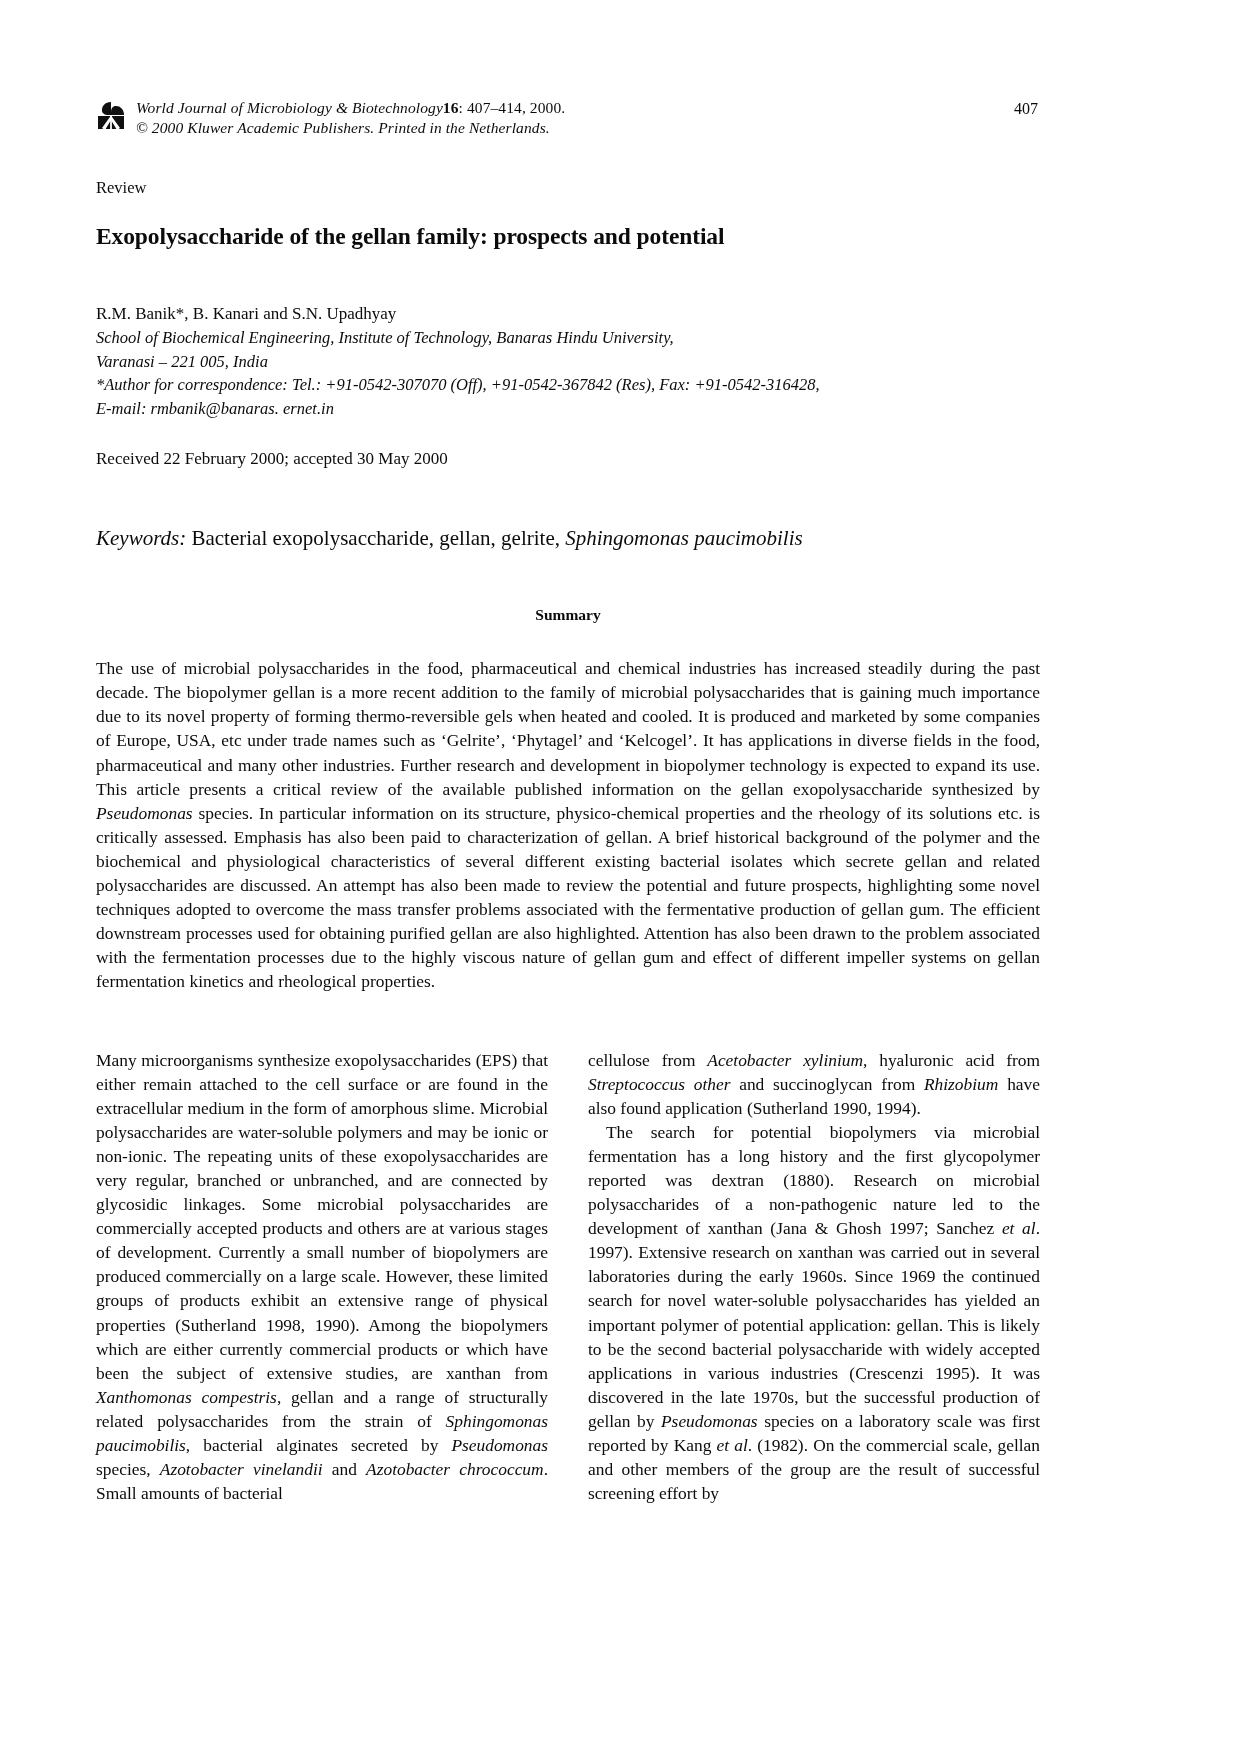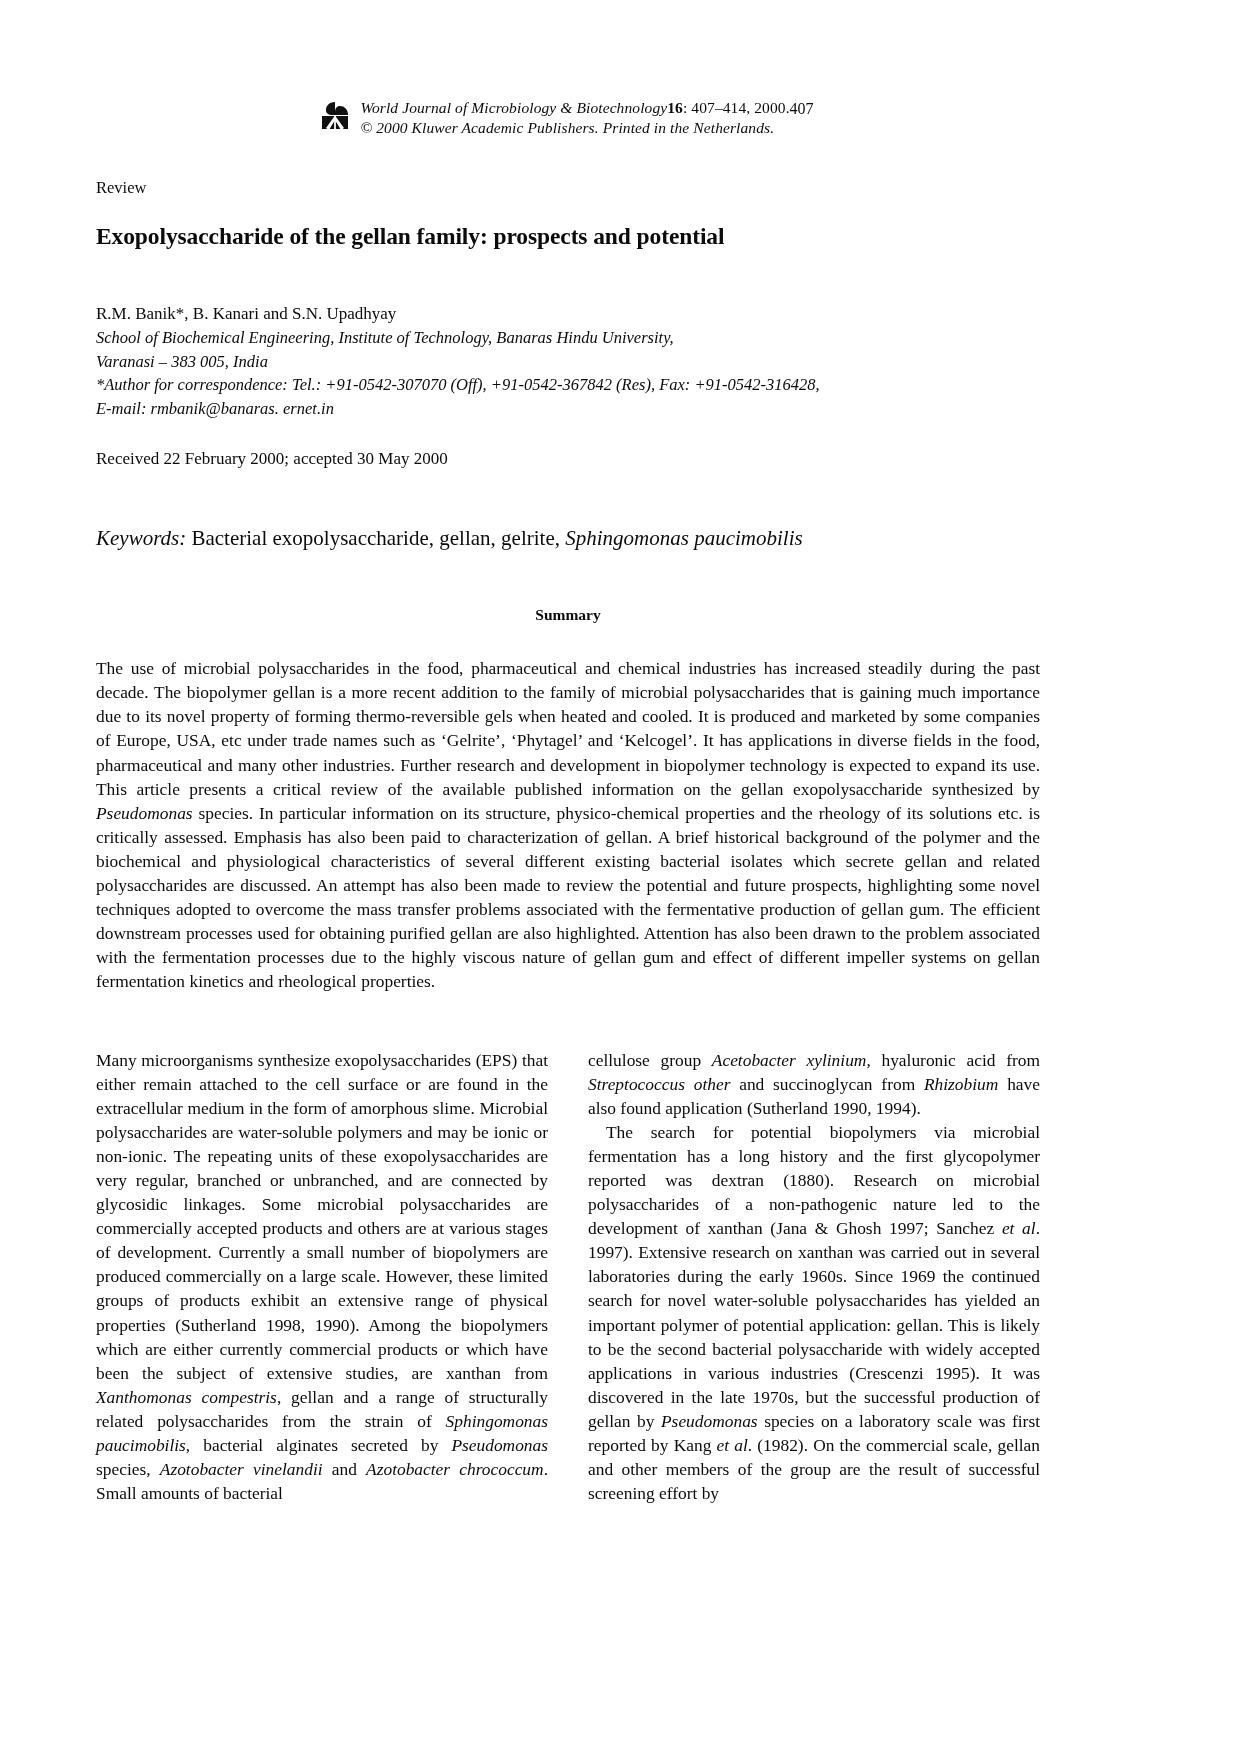--- a/index.html
+++ b/index.html
@@ -30,21 +30,21 @@
     position: absolute;
     left: 96px;
     top: 98px;
     width: 944px;
   }
 
   
   .masthead {
     display: flex;
     align-items: flex-start;
-    justify-content: center;
+    justify-content: space-between;
     height: 46px;
   }
   .masthead-left {
     display: flex;
     align-items: flex-start;
     gap: 10px;
   }
   .logo {
     width: 30px;
     height: 32px;
@@ -180,21 +180,21 @@
     </div>
 
     <div class="section-kind">Review</div>
 
     <h1 class="article-title">Exopolysaccharide of the gellan family: prospects and potential</h1>
 
     <div class="authors">R.M. Banik*, B. Kanari and S.N. Upadhyay</div>
 
     <div class="affiliation">
       <div>School of Biochemical Engineering, Institute of Technology, Banaras Hindu University,</div>
-      <div>Varanasi – 383 005, India</div>
+      <div>Varanasi – 221 005, India</div>
       <div>*Author for correspondence: Tel.: +91-0542-307070 (Off), +91-0542-367842 (Res), Fax: +91-0542-316428,</div>
       <div>E-mail: rmbanik@banaras. ernet.in</div>
     </div>
 
     <div class="received">Received 22 February 2000; accepted 30 May 2000</div>
 
     <div class="keywords">
       <span class="kw-label">Keywords:</span>
       <span>Bacterial exopolysaccharide, gellan, gelrite,</span>
       <span class="kw-ital">Sphingomonas paucimobilis</span>
@@ -204,19 +204,19 @@
 
     <div class="summary-body">
       <span>The use of microbial polysaccharides in the food, pharmaceutical and chemical industries has increased steadily during the past decade. The biopolymer gellan is a more recent addition to the family of microbial polysaccharides that is gaining much importance due to its novel property of forming thermo-reversible gels when heated and cooled. It is produced and marketed by some companies of Europe, USA, etc under trade names such as ‘Gelrite’, ‘Phytagel’ and ‘Kelcogel’. It has applications in diverse fields in the food, pharmaceutical and many other industries. Further research and development in biopolymer technology is expected to expand its use. This article presents a critical review of the available published information on the gellan exopolysaccharide synthesized by </span><i>Pseudomonas</i><span> species. In particular information on its structure, physico-chemical properties and the rheology of its solutions etc. is critically assessed. Emphasis has also been paid to characterization of gellan. A brief historical background of the polymer and the biochemical and physiological characteristics of several different existing bacterial isolates which secrete gellan and related polysaccharides are discussed. An attempt has also been made to review the potential and future prospects, highlighting some novel techniques adopted to overcome the mass transfer problems associated with the fermentative production of gellan gum. The efficient downstream processes used for obtaining purified gellan are also highlighted. Attention has also been drawn to the problem associated with the fermentation processes due to the highly viscous nature of gellan gum and effect of different impeller systems on gellan fermentation kinetics and rheological properties.</span>
     </div>
 
     <div class="columns">
       <div class="col" id="left-col">
           <p><span>Many microorganisms synthesize exopolysaccharides (EPS) that either remain attached to the cell surface or are found in the extracellular medium in the form of amorphous slime. Microbial polysaccharides are water-soluble polymers and may be ionic or non-ionic. The repeating units of these exopolysaccharides are very regular, branched or unbranched, and are connected by glycosidic linkages. Some microbial polysaccharides are commercially accepted products and others are at various stages of development. Currently a small number of biopolymers are produced commercially on a large scale. However, these limited groups of products exhibit an extensive range of physical properties (Sutherland 1998, 1990). Among the biopolymers which are either currently commercial products or which have been the subject of extensive studies, are xanthan from </span><i>Xanthomonas compestris</i><span>, gellan and a range of structurally related polysaccharides from the strain of </span><i>Sphingomonas paucimobilis</i><span>, bacterial alginates secreted by </span><i>Pseudomonas</i><span> species, </span><i>Azotobacter vinelandii</i><span> and </span><i>Azotobacter chrococcum</i><span>. Small amounts of bacterial</span></p>
         </div>
       <div class="col" id="right-col">
-          <p><span>cellulose group </span><i>Acetobacter xylinium</i><span>, hyaluronic acid from </span><i>Streptococcus other</i><span> and succinoglycan from </span><i>Rhizobium</i><span> have also found application (Sutherland 1990, 1994).</span></p>
+          <p><span>cellulose from </span><i>Acetobacter xylinium</i><span>, hyaluronic acid from </span><i>Streptococcus other</i><span> and succinoglycan from </span><i>Rhizobium</i><span> have also found application (Sutherland 1990, 1994).</span></p>
           <p><span>The search for potential biopolymers via microbial fermentation has a long history and the first glycopolymer reported was dextran (1880). Research on microbial polysaccharides of a non-pathogenic nature led to the development of xanthan (Jana &amp; Ghosh 1997; Sanchez </span><i>et al</i><span>. 1997). Extensive research on xanthan was carried out in several laboratories during the early 1960s. Since 1969 the continued search for novel water-soluble polysaccharides has yielded an important polymer of potential application: gellan. This is likely to be the second bacterial polysaccharide with widely accepted applications in various industries (Crescenzi 1995). It was discovered in the late 1970s, but the successful production of gellan by </span><i>Pseudomonas</i><span> species on a laboratory scale was first reported by Kang </span><i>et al</i><span>. (1982). On the commercial scale, gellan and other members of the group are the result of successful screening effort by</span></p>
         </div>
     </div>
 
   </div>
 </div>
 
 </body></html>

